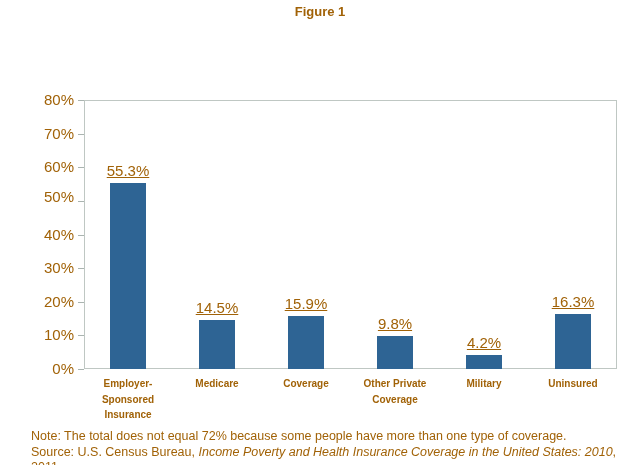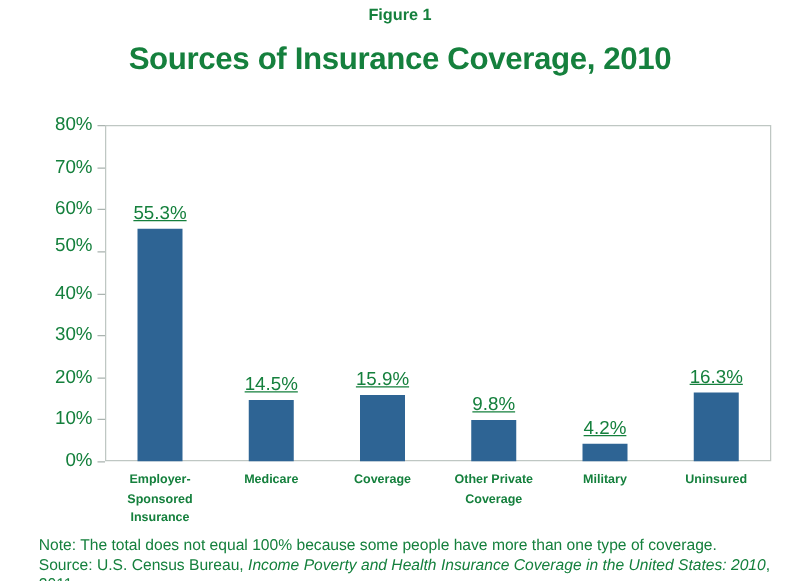--- a/index.html
+++ b/index.html
@@ -1,21 +1,21 @@
 <!DOCTYPE html>
 <html><head>
 <meta charset="utf-8">
 <style>
   html,body{margin:0;padding:0;background:#fff;}
   .page{
     position:relative;
     width:640px;height:465px;
     background:#ffffff;
     font-family:"Liberation Sans","DejaVu Sans",sans-serif;
-    color:#15803d;
+    color:#a16207;
     overflow:hidden;
   }
   .figure-label{
     position:absolute;top:4px;left:0;width:640px;
     text-align:center;font-size:13px;font-weight:bold;
   }
   .chart-title{
     position:absolute;top:33px;left:0;width:640px;margin:0;
     text-align:center;font-size:25px;font-weight:bold;letter-spacing:-0.3px;
   }
@@ -47,21 +47,20 @@
   }
   .source-line{
     position:absolute;left:31px;top:445px;font-size:12.5px;line-height:15px;
   }
 </style>
 </head>
 <body>
 
 <div class="page" id="page">
   <div class="figure-label">Figure 1</div>
-  <h1 class="chart-title">Sources of Insurance Coverage, 2010</h1>
   <div class="plot-area"></div>
   <div id="chart-layer">
       <div class="ytick" style="left: 78px; top: 369px;"></div>
       <div class="ytick-label" style="left: 28px; top: 360px;">0%</div>
       <div class="ytick" style="left: 78px; top: 335px;"></div>
       <div class="ytick-label" style="left: 28px; top: 326px;">10%</div>
       <div class="ytick" style="left: 78px; top: 302px;"></div>
       <div class="ytick-label" style="left: 28px; top: 293px;">20%</div>
       <div class="ytick" style="left: 78px; top: 268px;"></div>
       <div class="ytick-label" style="left: 28px; top: 259px; text-align: right;">30%</div>
@@ -90,15 +89,15 @@
       <div class="value-label" style="left: 355px; top: 315px;">9.8%</div>
       <div class="cat-label" style="left: 346px; top: 376px;">Other Private
 Coverage</div>
       <div class="bar" style="left: 466px; top: 355px; height: 14px; background: rgb(46, 100, 148);"></div>
       <div class="value-label" style="left: 444px; top: 334px;">4.2%</div>
       <div class="cat-label" style="left: 435px; top: 376px;">Military</div>
       <div class="bar" style="left: 555px; top: 314px; height: 55px; background: rgb(46, 100, 148);"></div>
       <div class="value-label" style="left: 533px; top: 293px;">16.3%</div>
       <div class="cat-label" style="left: 524px; top: 376px;">Uninsured</div>
     </div>
-  <div class="note-line">Note: The total does not equal 100% because some people have more than one type of coverage.</div>
+  <div class="note-line">Note: The total does not equal 72% because some people have more than one type of coverage.</div>
   <div class="source-line"><span>Source: U.S. Census Bureau, </span><i>Income Poverty and Health Insurance Coverage in the United States: 2010</i><span>, 2011.</span></div>
 </div>
 
 </body></html>

